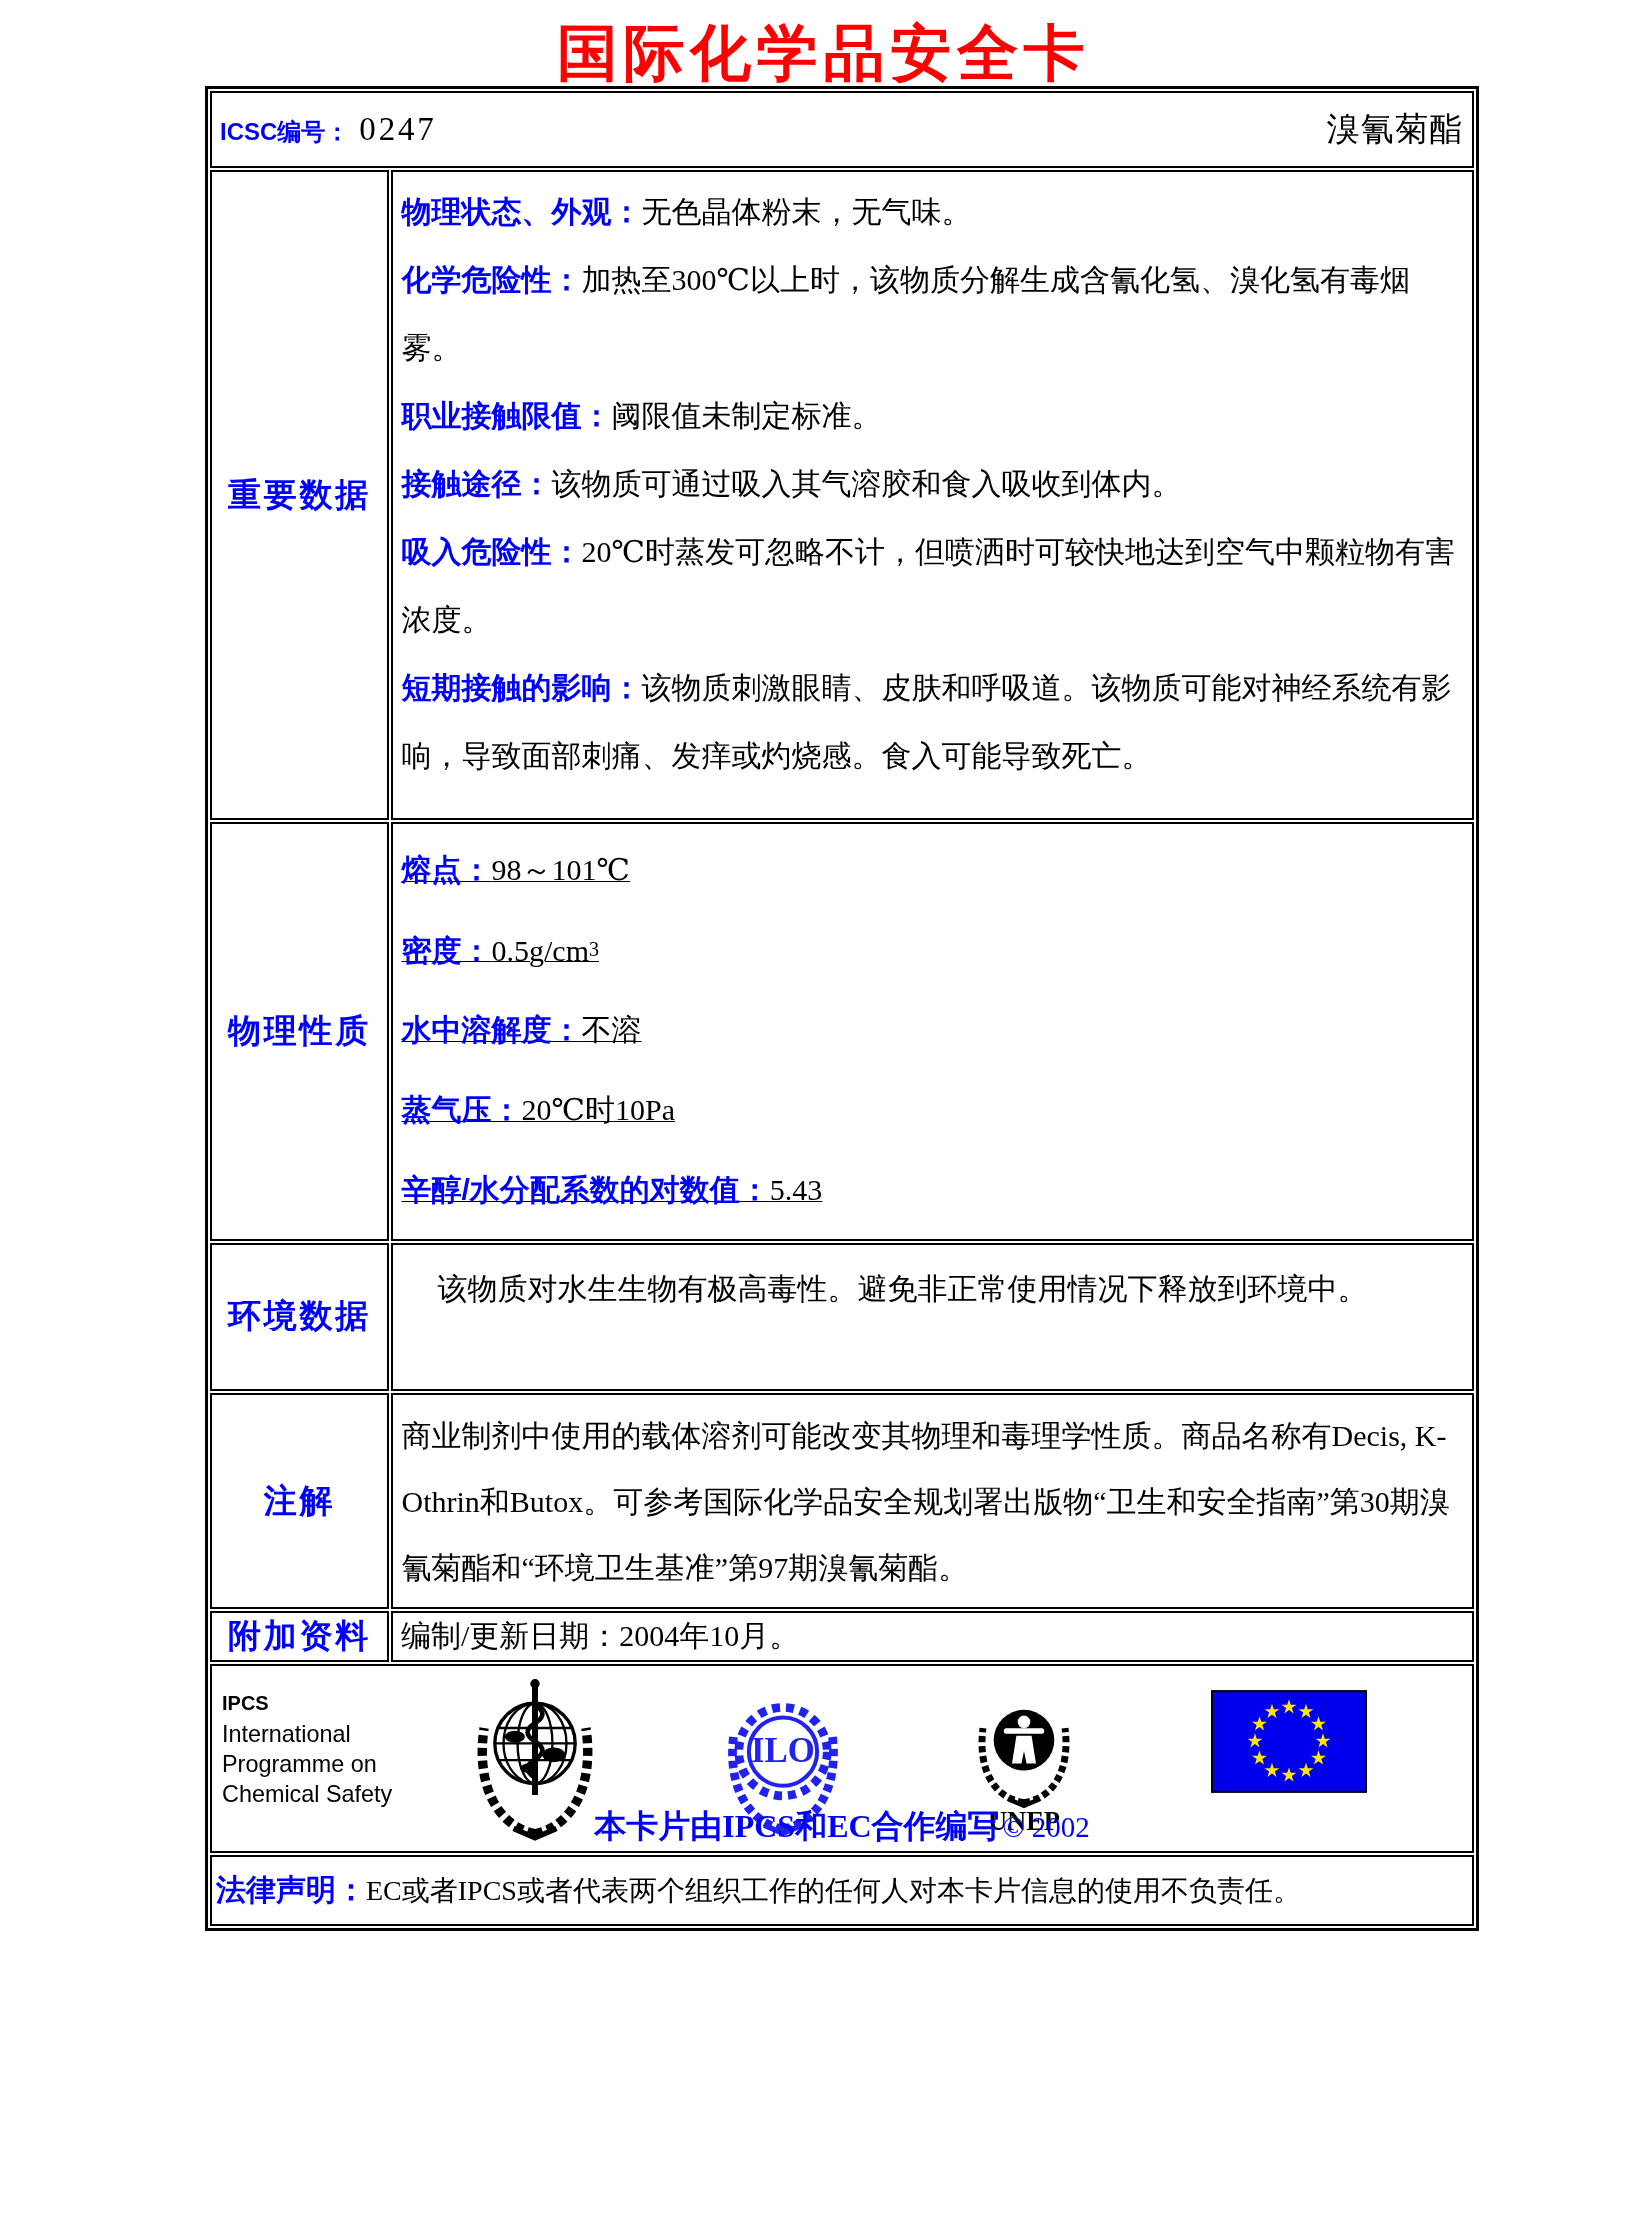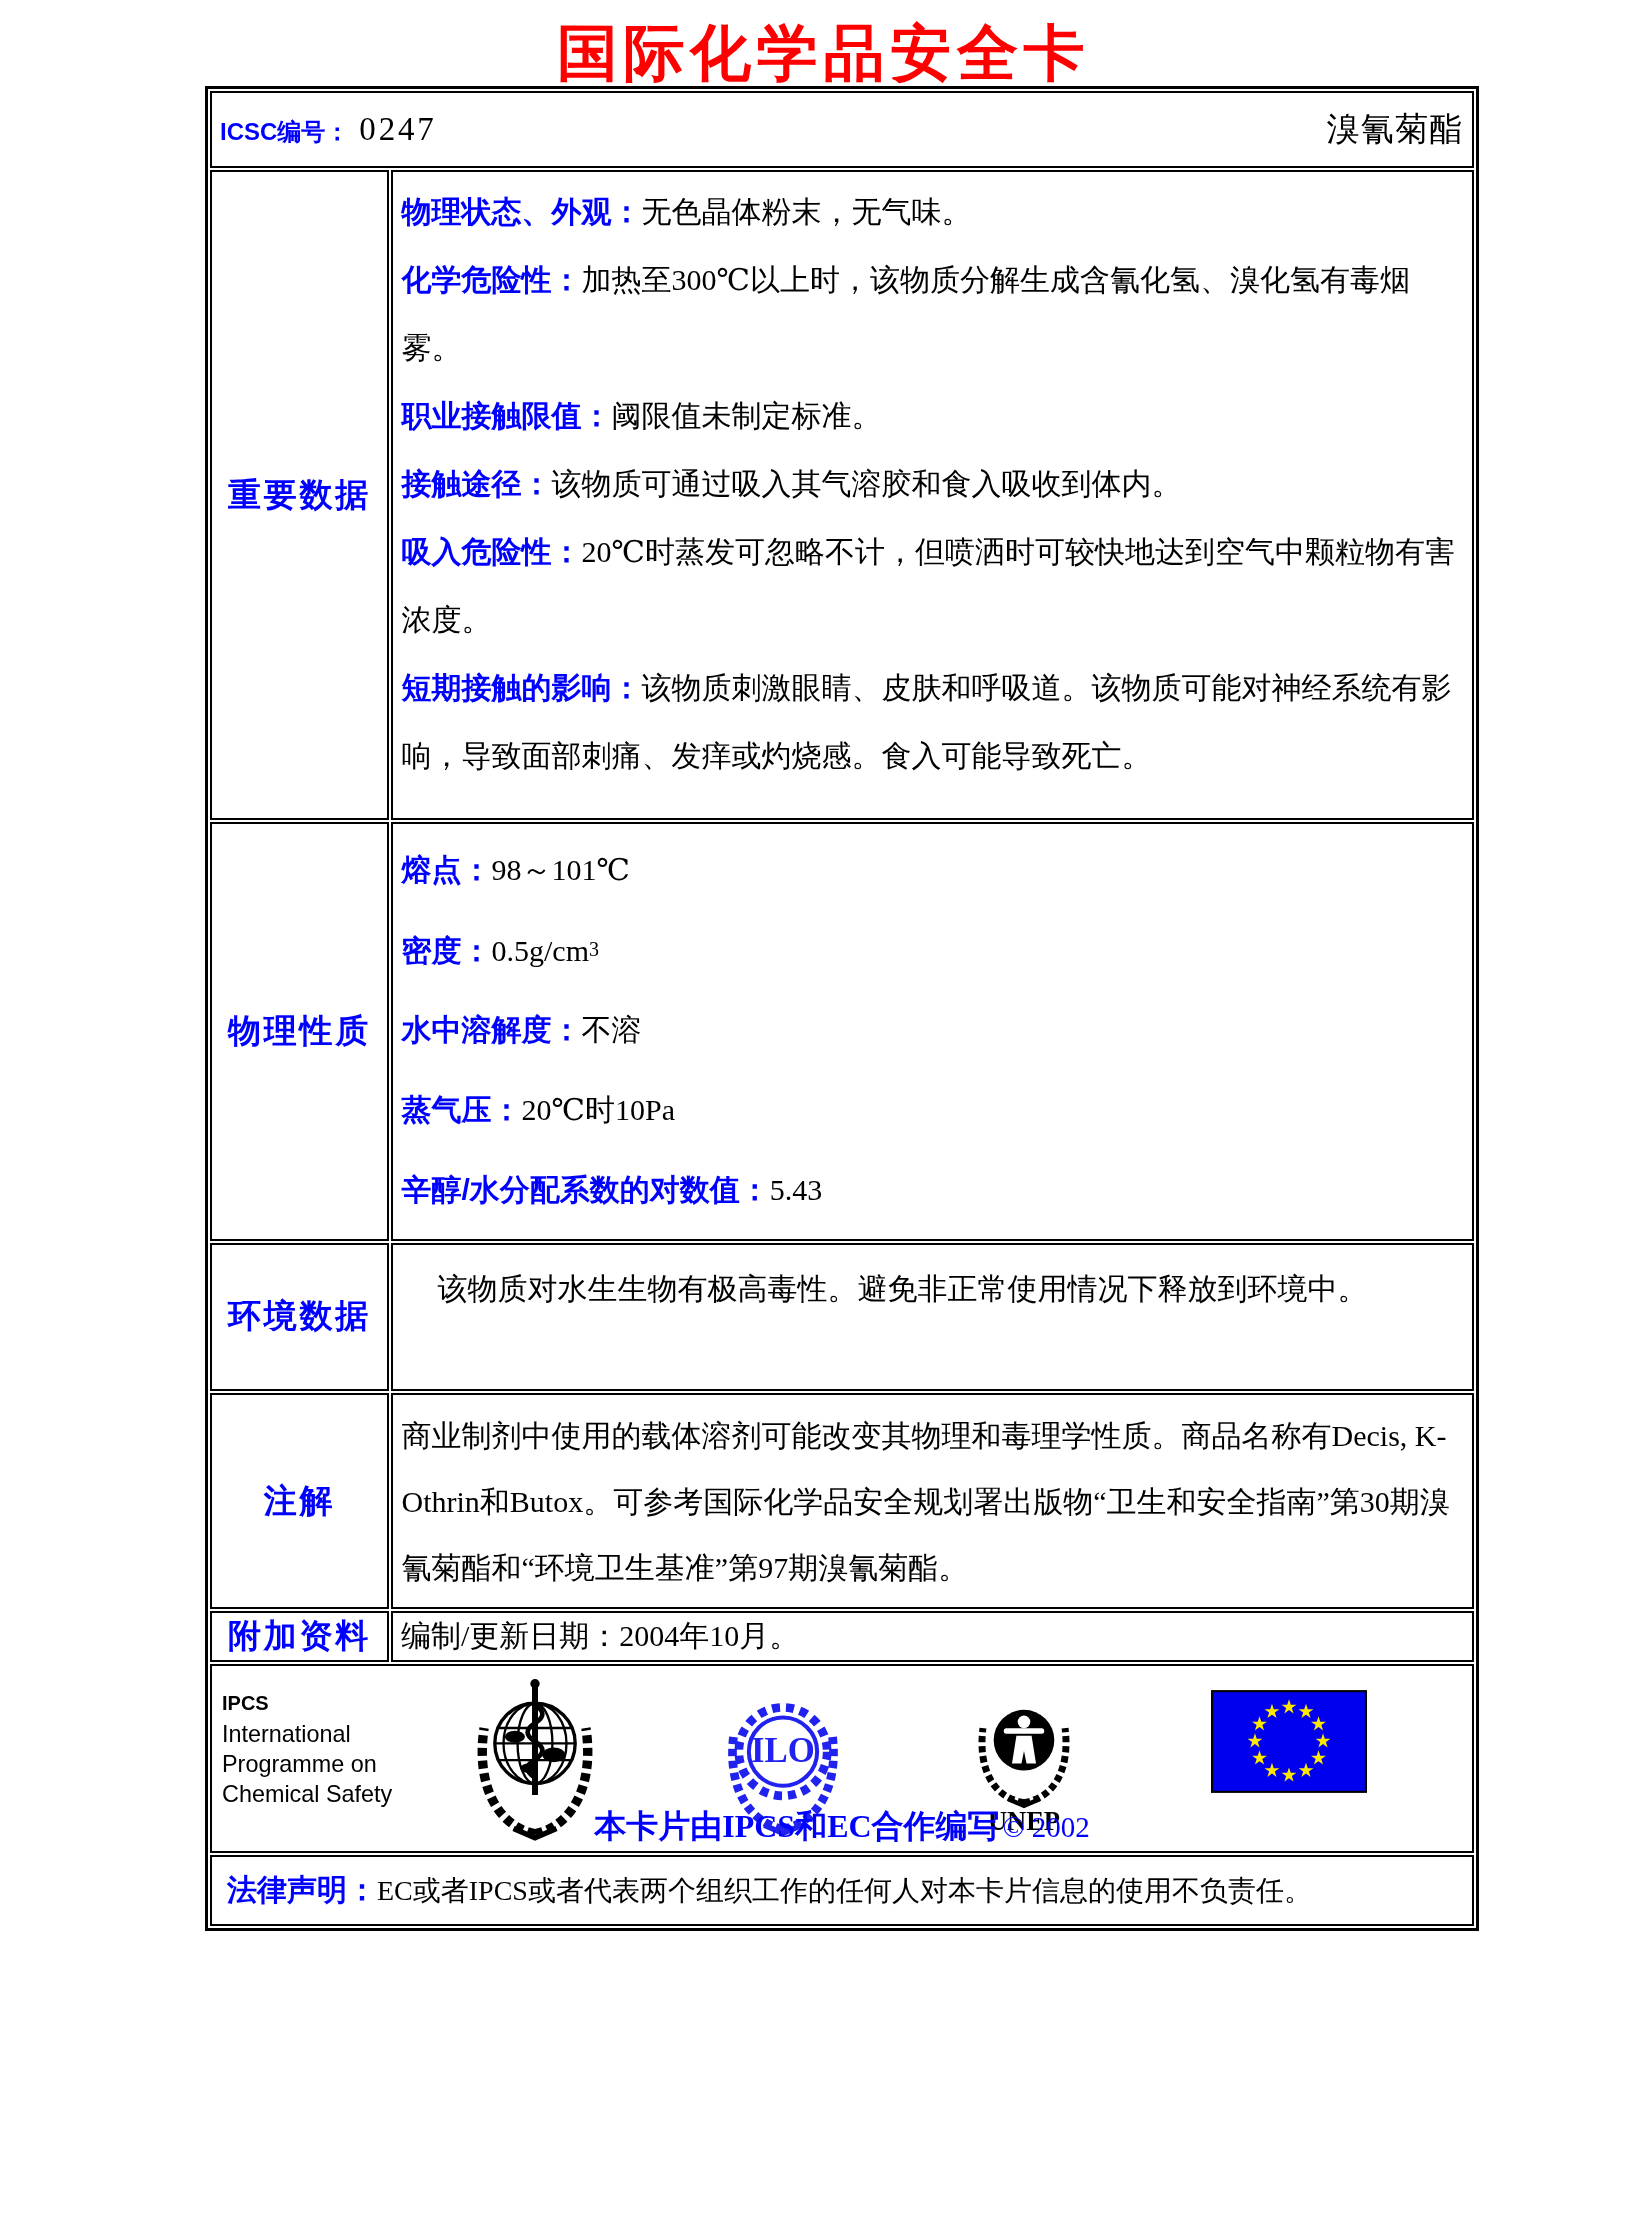--- a/index.html
+++ b/index.html
@@ -16,21 +16,21 @@
   .k{color:#0000ff;font-weight:bold;font-size:30px;
      font-family:"Liberation Sans","DejaVu Sans",sans-serif;}
   .v{color:#000;font-size:30px;font-family:"Liberation Serif","DejaVu Serif",serif;}
   .hdr-cell{height:71px;vertical-align:middle;}
   .hdr-flex{display:flex;justify-content:space-between;align-items:center;padding:0 7px;}
   .hdr-icsc .k{font-size:24px;}
   .hdr-num{font-size:33px;letter-spacing:2.8px;padding-left:10px;}
   .hdr-name{font-size:33px;letter-spacing:1.4px;}
   .cell-pad{padding:8.5px 7px 5.7px 8.5px;}
   .sec2 .item{line-height:62px;}
-  .sec3 .item{line-height:73px;}
+  .sec3 .item{line-height:73px;text-decoration:underline;}
   .sec3 sup{font-size:20px;}
   .sec4-text{line-height:62px;padding-top:4.2px;margin-left:36px;}
   .sec5 .v{line-height:66px;}
   .sec6{height:45px;vertical-align:middle;}
   .sec6 .v{padding-left:7px;}
   .logo-cell{height:183px;position:relative;}
   .ipcs-block{position:absolute;left:10px;top:25.5px;
               font-family:"Liberation Sans","DejaVu Sans",sans-serif;color:#000;}
   .ipcs-title{font-size:20px;font-weight:bold;margin-bottom:4.2px;}
   .ipcs-line{font-size:23.4px;line-height:30px;}
@@ -38,21 +38,21 @@
   .ilo-logo{position:absolute;left:504px;top:20px;}
   .unep-logo{position:absolute;left:752px;top:14px;}
   .eu-flag{position:absolute;left:999px;top:24px;}
   .credit-line{position:absolute;left:0;top:139px;width:100%;text-align:center;}
   .credit-main{color:#0000ff;font-weight:bold;font-size:32px;
                font-family:Liberation Serif, serif;}
   .credit-copy{color:#0000ff;font-size:29px;font-family:"Liberation Serif","DejaVu Serif",serif;}
   .legal-cell{height:65px;vertical-align:middle;}
   .legal-cell .k{font-size:30px;}
   .legal-cell .v{font-size:28px;}
-  .legal-pad{padding:0 14px;}
+  .legal-pad{padding:0 3px;}
 </style>
 </head>
 <body>
 
 <div class="page-title">国际化学品安全卡</div>
 
 <table class="card">
 
   <tbody>
       <tr>

